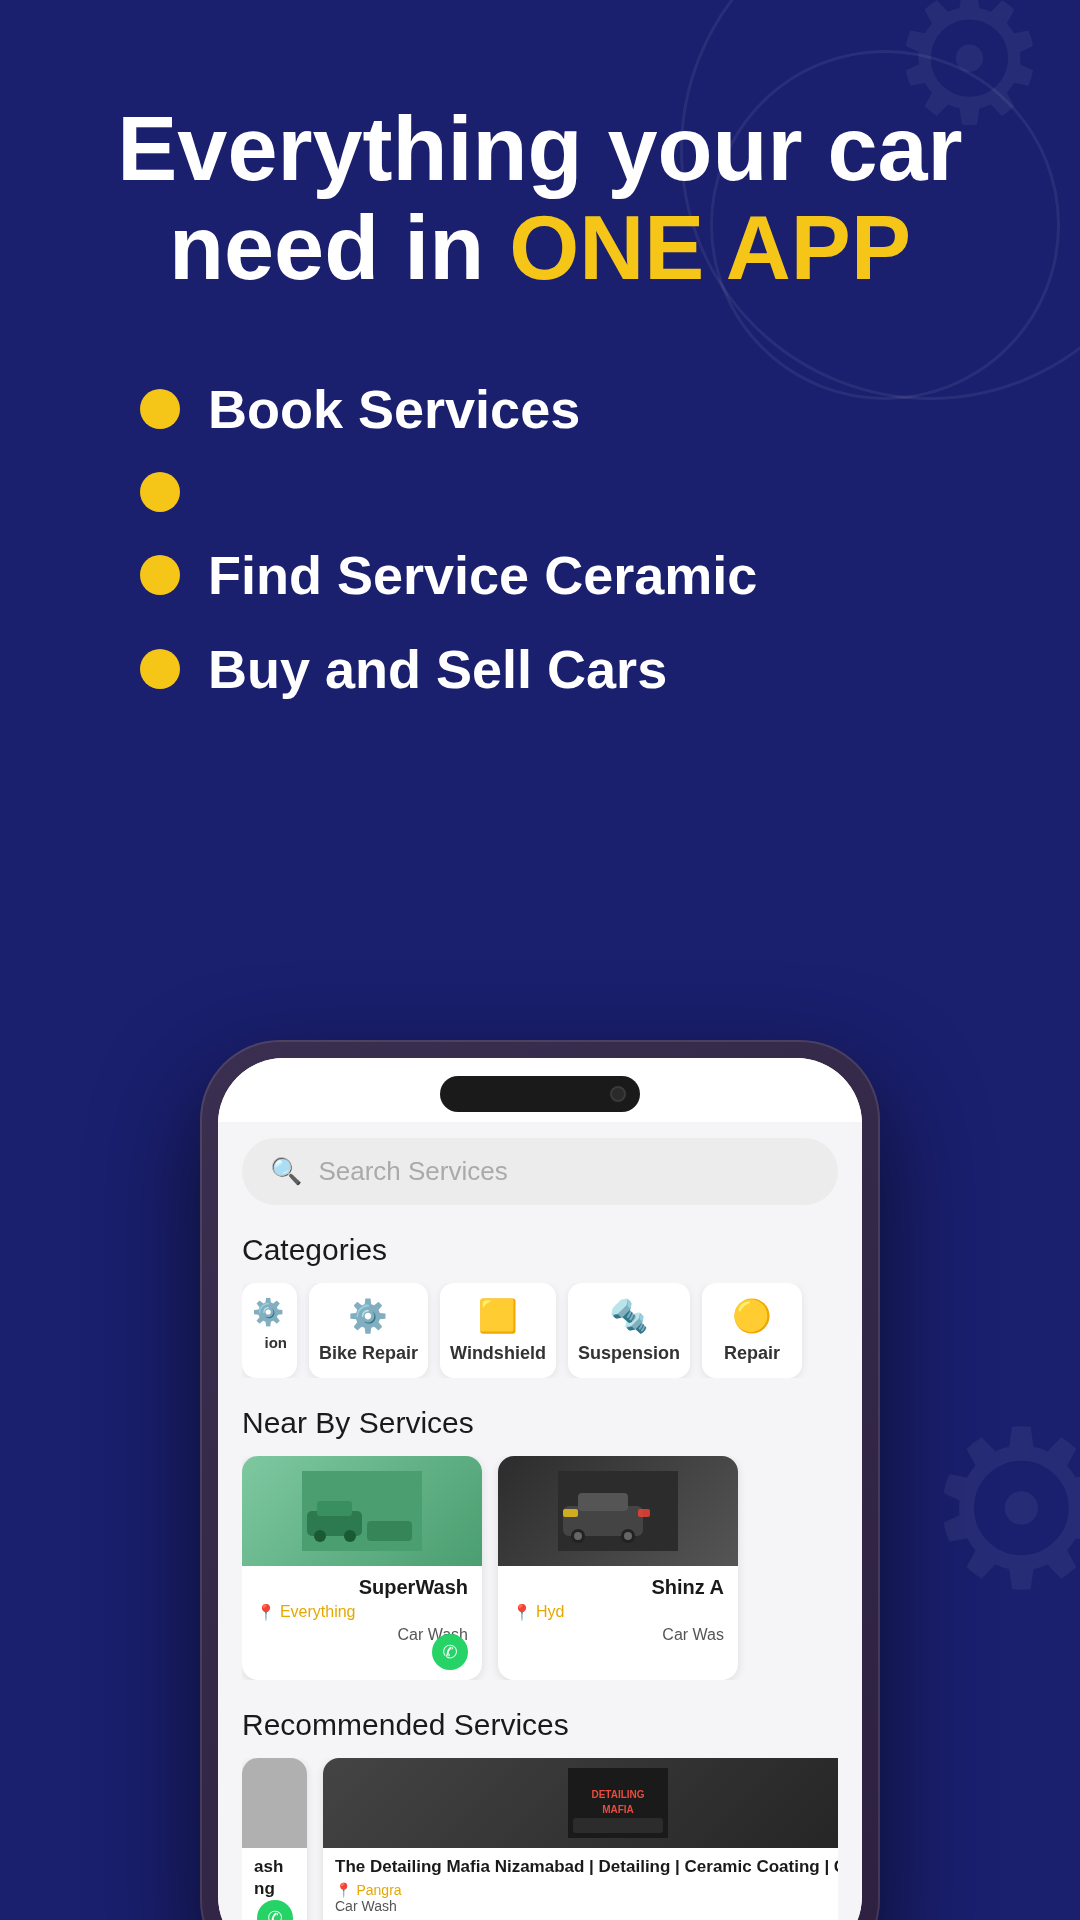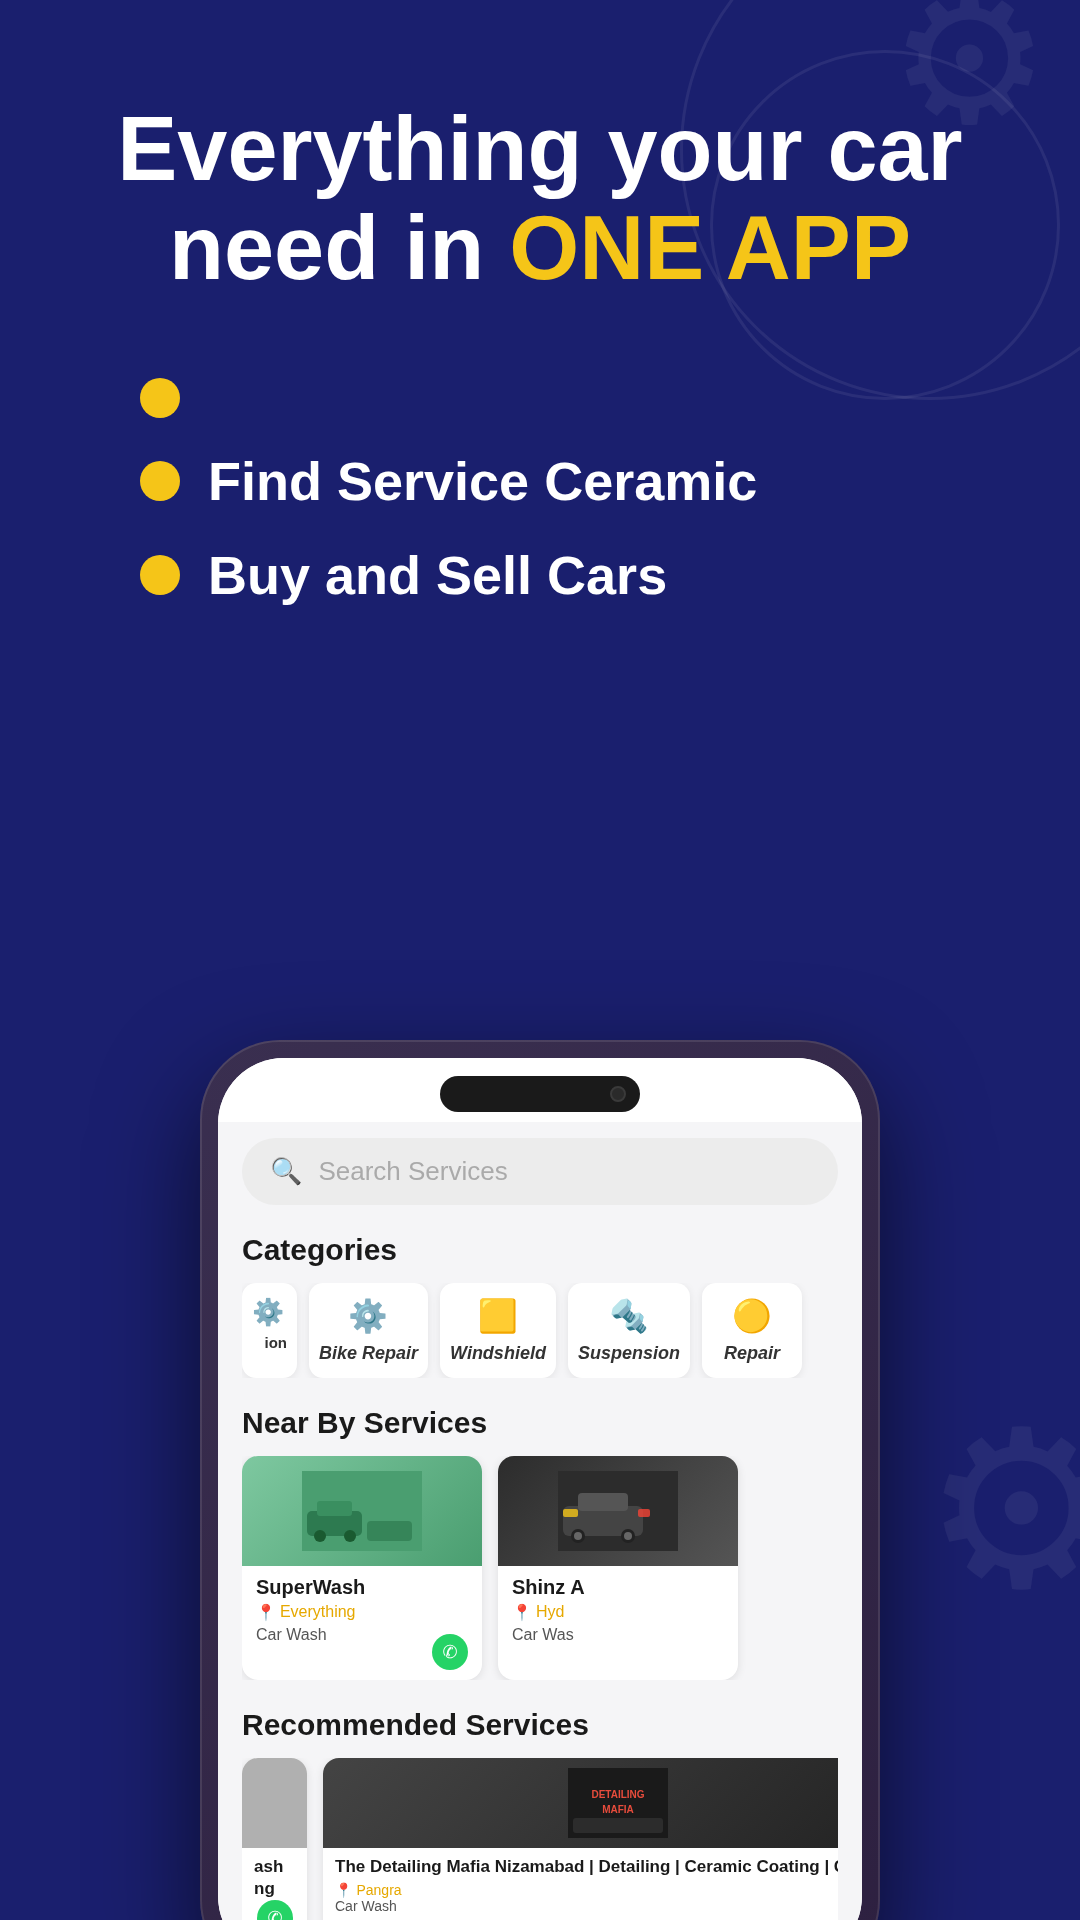--- a/index.html
+++ b/index.html
@@ -164,21 +164,21 @@
     }
 
     .search-placeholder {
       font-size: 26px;
       color: #aaa;
     }
 
     
     .section-title {
       font-size: 30px;
-      font-weight: 700;
+      font-weight: 400;
       color: #1a1a1a;
       margin-bottom: 16px;
       margin-top: 17px;
     }
 
     .categories-row {
       display: flex;
       gap: 12px;
       overflow: hidden;
       margin-bottom: 28px;
@@ -199,29 +199,29 @@
 
     .category-icon {
       font-size: 32px;
     }
 
     .category-label {
       font-size: 18px;
       font-weight: 600;
       color: #333;
       text-align: left;
-      font-style: italic;
     }
 
     
     .nearby-row {
       display: flex;
       gap: 16px;
       overflow: hidden;
       margin-bottom: 28px;
+      text-align: right;
     }
 
     .service-card {
       background: #fff;
       border-radius: 16px;
       overflow: hidden;
       min-width: 240px;
       flex-shrink: 0;
       box-shadow: 0 2px 10px rgba(0,0,0,0.1);
       position: relative;
@@ -370,20 +370,24 @@
   <div class="bg-gear bg-gear-2">⚙</div>
 </div>
 
 <div class="hero">
   <h1 class="hero-title">
     <span>Everything your car</span><br>
     <span>need in </span><span class="highlight">ONE APP</span>
   </h1>
 
   <ul class="feature-list">
+    <li class="feature-item">
+      <div class="feature-dot"></div>
+      <span class="feature-text">Book Services</span>
+    </li>
     <li class="feature-item">
       <div class="feature-dot"></div>
     </li>
     <li class="feature-item">
       <div class="feature-dot"></div>
       <span class="feature-text">Find Service Ceramic</span>
     </li>
     <li class="feature-item">
       <div class="feature-dot"></div>
       <span class="feature-text">Buy and Sell Cars</span>

